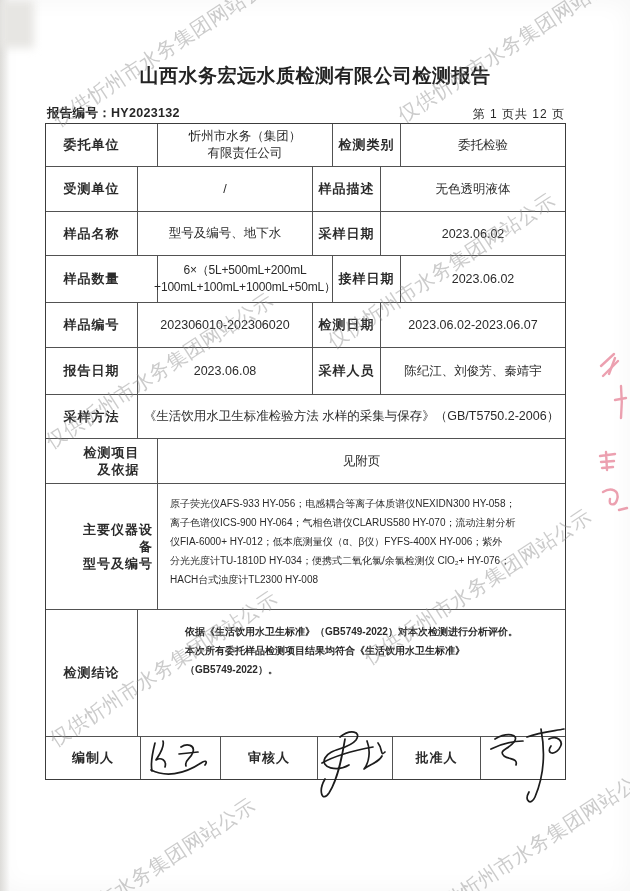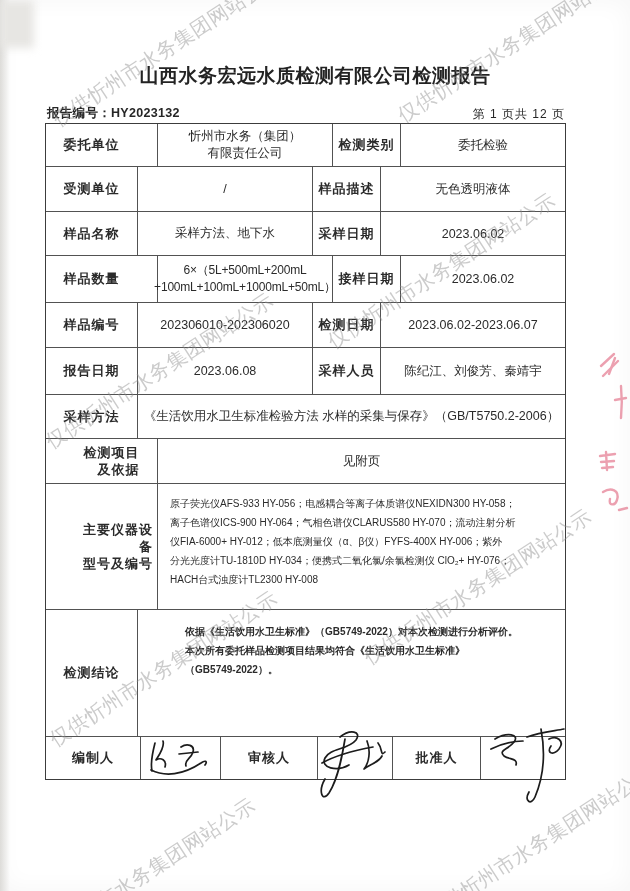--- a/index.html
+++ b/index.html
@@ -109,21 +109,21 @@
 
     <div class="tr h44">
       <div class="td lab w1">受测单位</div>
       <div class="td val w2">/</div>
       <div class="td lab w3">样品描述</div>
       <div class="td val w4">无色透明液体</div>
     </div>
 
     <div class="tr h43">
       <div class="td lab w1">样品名称</div>
-      <div class="td val w2">采样方法、地下水</div>
+      <div class="td val w2">型号及编号、地下水</div>
       <div class="td lab w3">采样日期</div>
       <div class="td val w4">2023.06.02</div>
     </div>
 
     <div class="tr h46">
       <div class="td lab w1">样品数量</div>
       <div class="td val w2 pre tight">6×（5L+500mL+200mL
 +100mL+100mL+1000mL+50mL）</div>
       <div class="td lab w3">接样日期</div>
       <div class="td val w4">2023.06.02</div>

